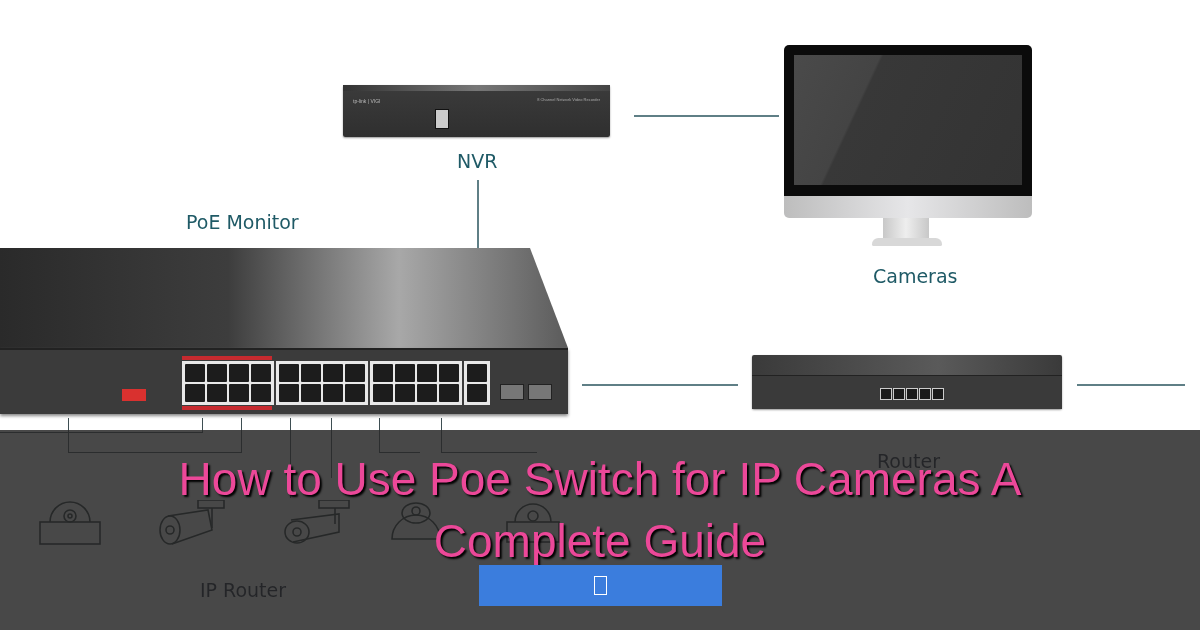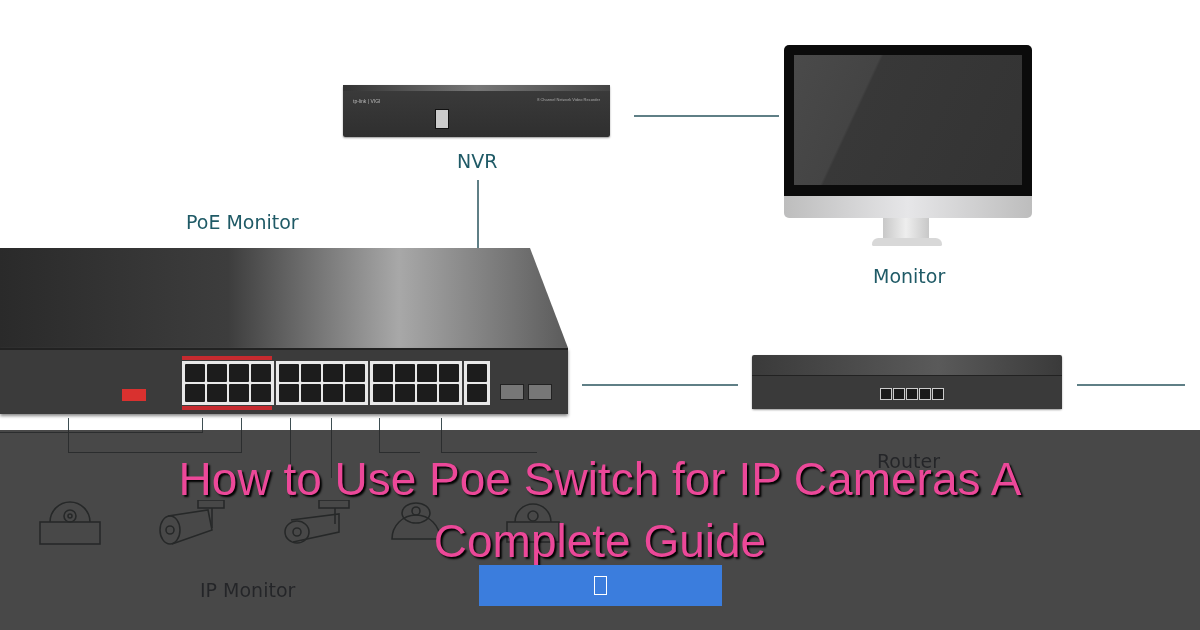--- a/index.html
+++ b/index.html
@@ -53,21 +53,21 @@
   </div>
   <div class="abs label" style="left:457px;top:150px;">NVR</div>
   <div class="line" style="left:477px;top:180px;width:2px;height:185px;"></div>
   <div class="line" style="left:634px;top:115px;width:145px;height:2px;"></div>
 
   <div class="abs mon-bezel"></div>
   <div class="abs mon-screen"></div>
   <div class="abs mon-chin"></div>
   <div class="abs mon-neck"></div>
   <div class="abs mon-foot"></div>
-  <div class="abs label" style="left:873px;top:265px;">Monitor</div>
+  <div class="abs label" style="left:873px;top:265px;">Cameras</div>
 
   <div class="abs label" style="left:186px;top:211px;">PoE Monitor</div>
   <div class="abs sw-top"></div>
   <div class="abs sw-front">
     <div class="dip"></div>
     <div class="poe-strip" style="left:182px;top:6px;width:90px;"></div>
     <div class="poe-strip" style="left:182px;top:56px;width:90px;"></div>
     <div class="port-grid" style="left:182px;top:11px;">
       <div class="port"></div>
         <div class="port"></div>
@@ -149,20 +149,20 @@
   <svg class="cam" style="left:388px;top:495px;" width="56" height="56">
     <path d="M4 44 A24 24 0 0 1 52 44 Z"></path>
       <ellipse cx="28" cy="18" rx="14" ry="10"></ellipse>
       <circle cx="28" cy="16" r="4"></circle>
   </svg>
   <svg class="cam" style="left:505px;top:500px;" width="60" height="50">
     <path d="M10 22 A18 18 0 0 1 46 22"></path>
       <circle cx="28" cy="16" r="5"></circle>
     <rect x="2" y="22" width="52" height="20"></rect>
   </svg>
-  <div class="abs label ghost" style="left:200px;top:579px;">IP Monitor</div>
+  <div class="abs label ghost" style="left:200px;top:579px;">IP Router</div>
 </div>
 
 <div class="abs overlay"></div>
 <h1 class="abs title" style="margin:0;font-weight:normal;">How to Use Poe Switch for IP Cameras A Complete Guide</h1>
 <a class="abs badge">
   <span class="sq"></span>
 </a>
 
 </body></html>

